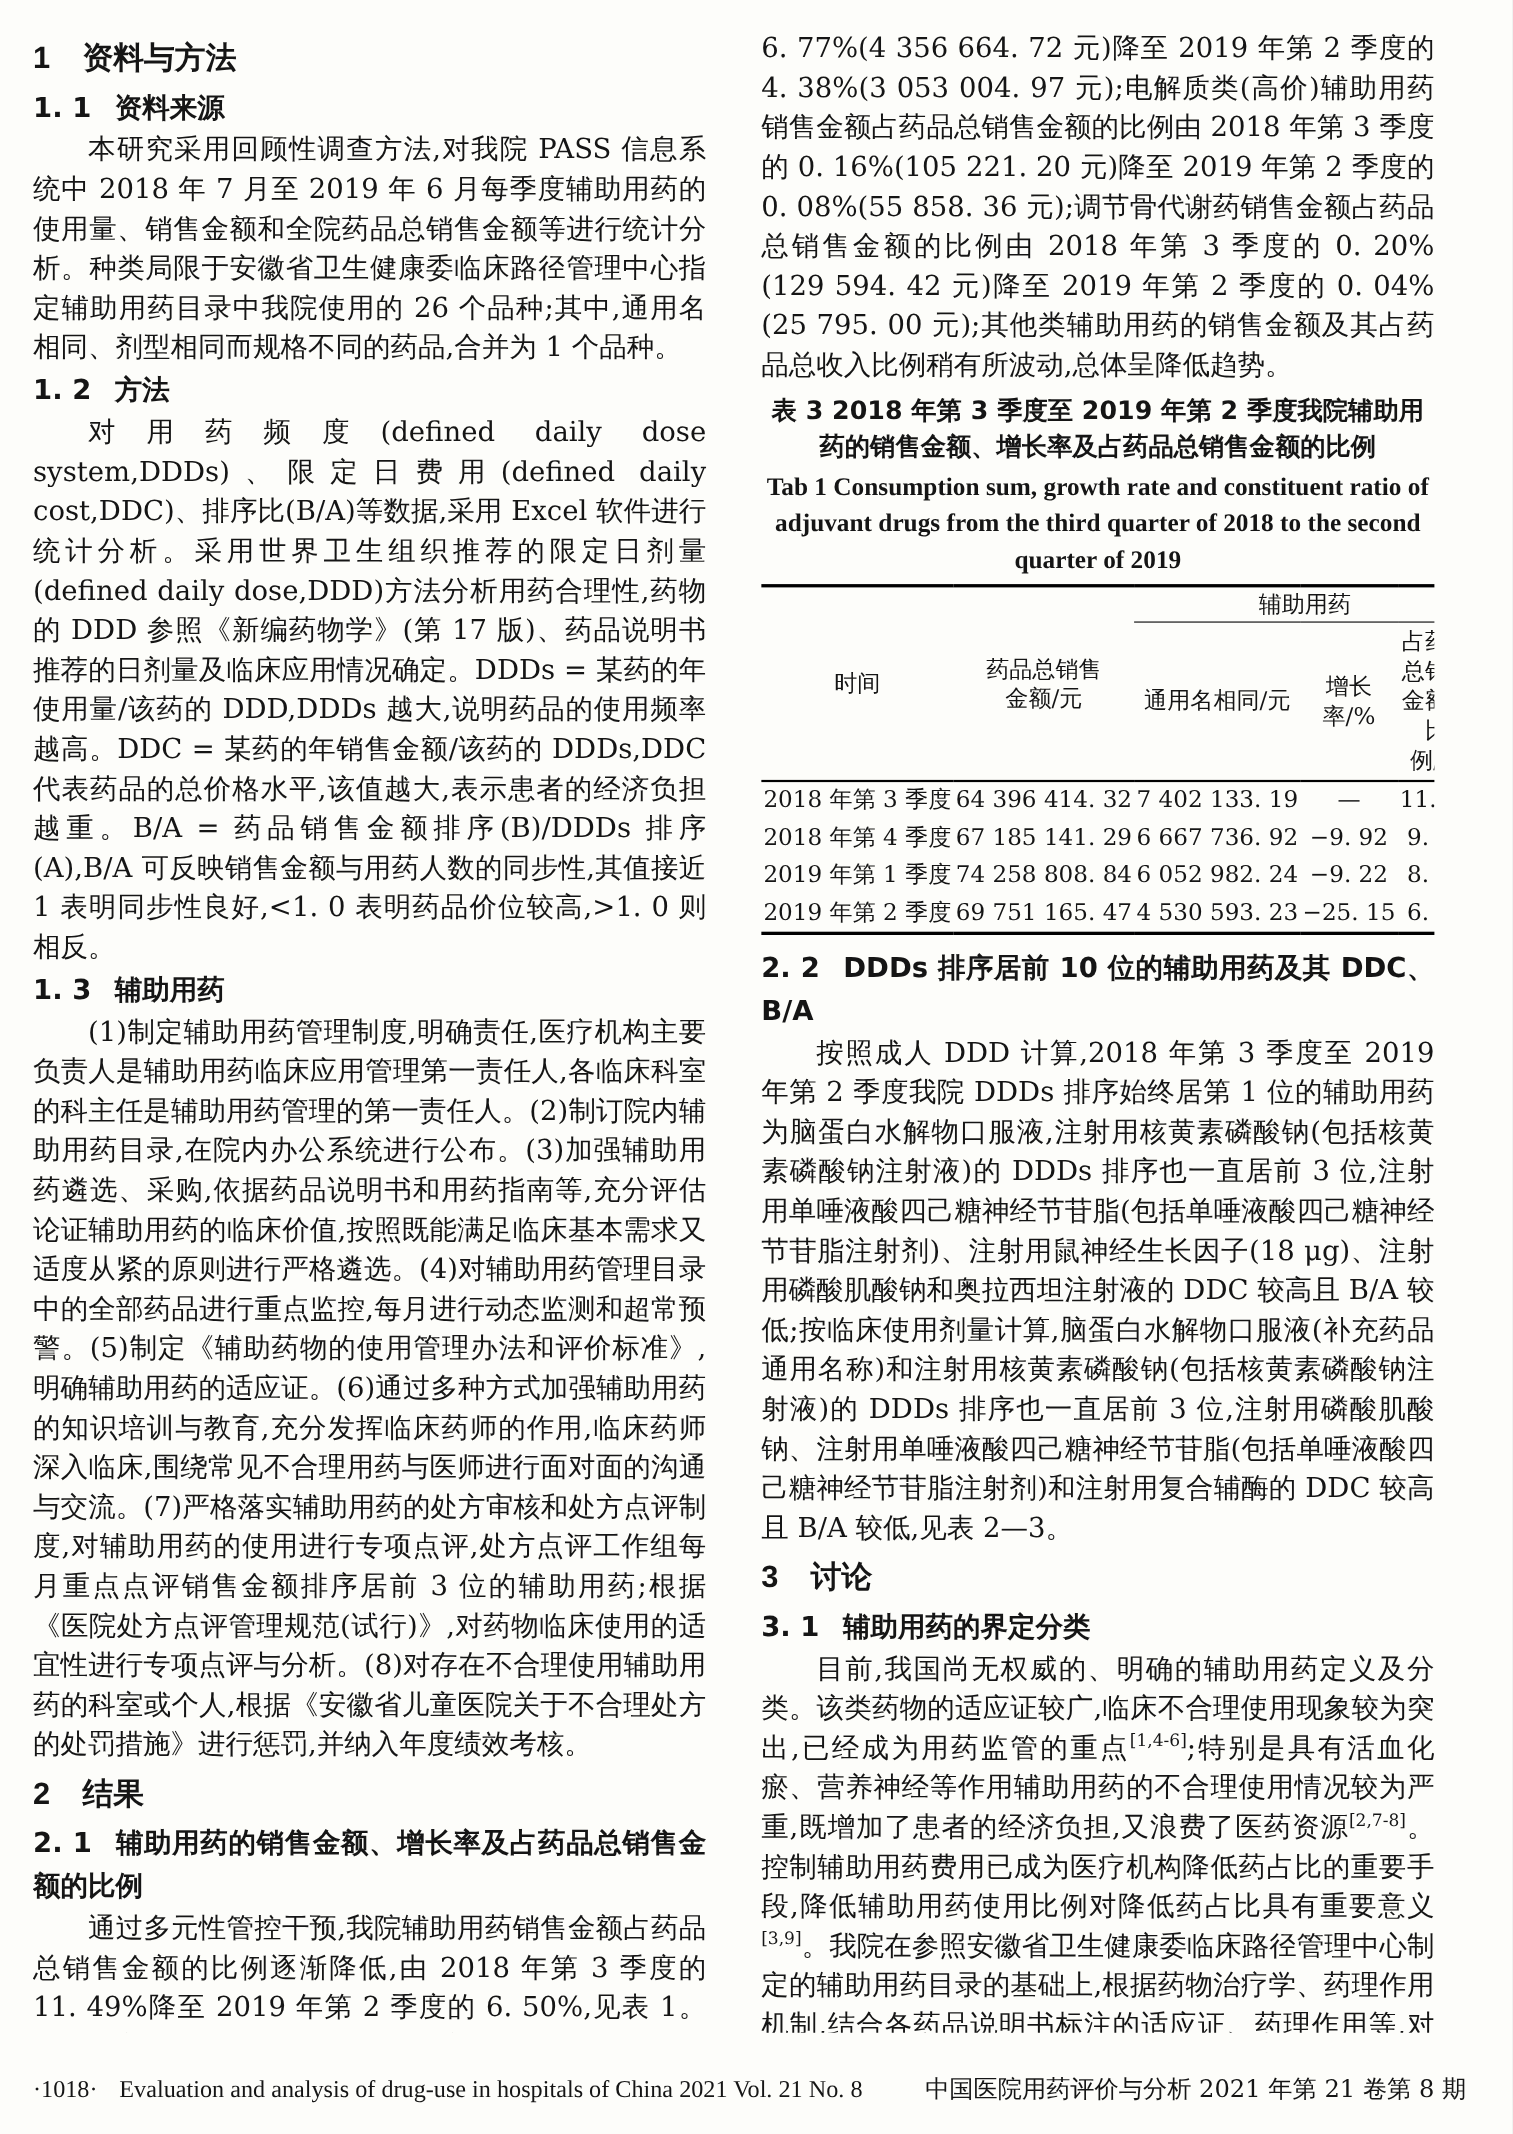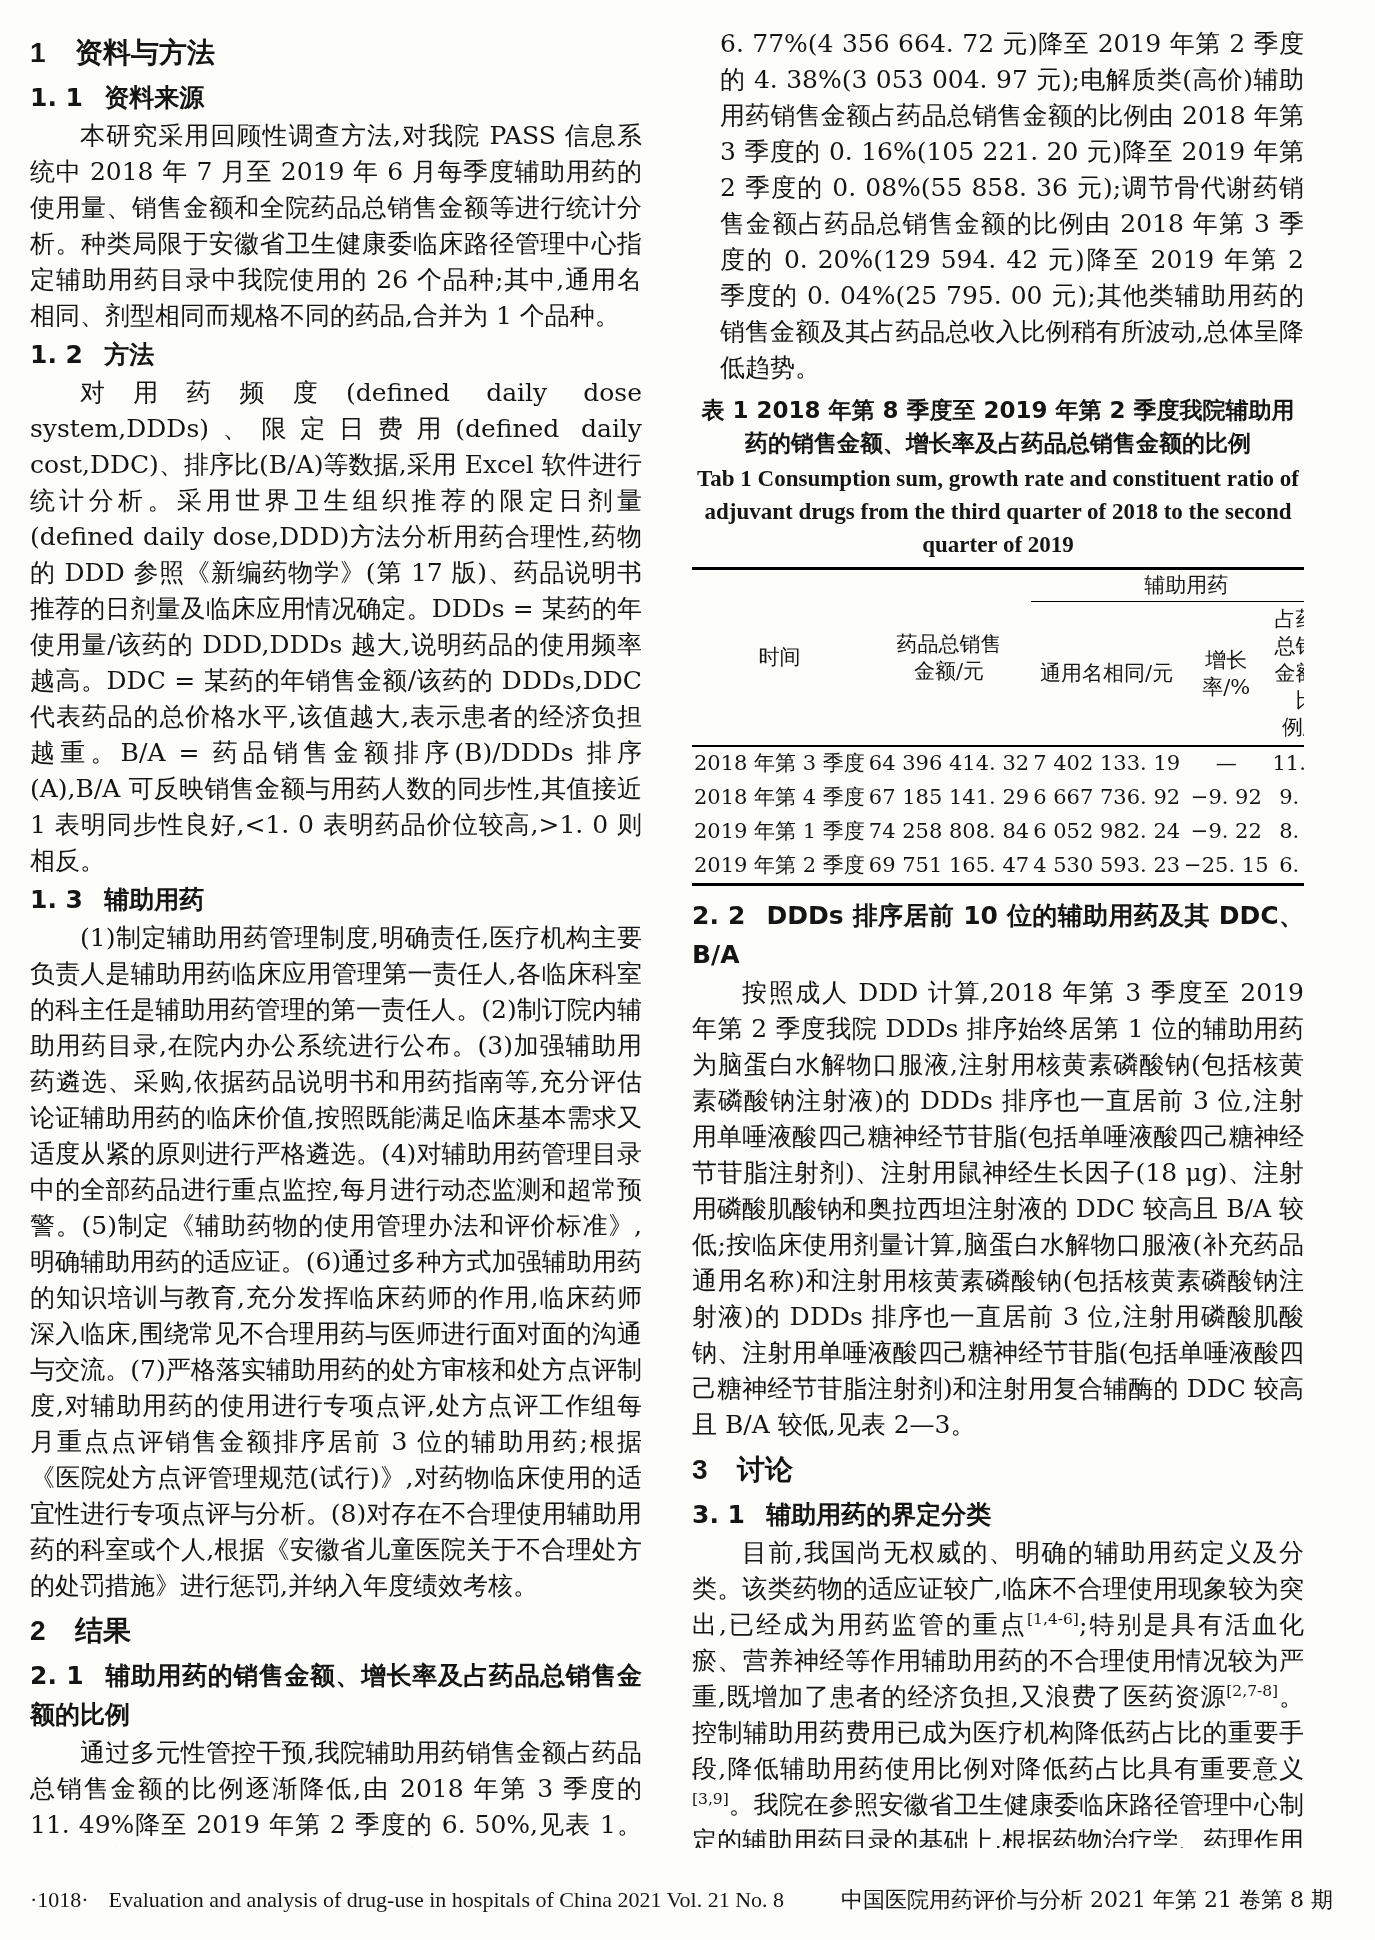--- a/index.html
+++ b/index.html
@@ -30,21 +30,21 @@
     flex: 0 0 612px;
     font-size: 25px;
     line-height: 36px;
     text-align: justify;
     overflow: hidden;
   }
   p.body {
     margin: 0;
     text-indent: 2em;
   }
-  p.body.noindent { text-indent: 0; margin-left: 28px; }
+  p.body.noindent { text-indent: 0; }
   .h-major {
     font-family: Liberation Sans, sans-serif;
     font-weight: bold;
     font-size: 28px;
     line-height: 46px;
     margin: 4px 0 2px 0;
     text-align: left;
   }
   .h-major .hnum { margin-right: 1.05em; }
   .h-sub {
@@ -156,21 +156,21 @@
       </div>
       <div class="h-sub">
         <span class="hnum">2. 1</span><span>辅助用药的销售金额、增长率及占药品总销售金额的比例</span>
       </div>
       <p class="body">通过多元性管控干预,我院辅助用药销售金额占药品总销售金额的比例逐渐降低,由 2018 年第 3 季度的 11. 49%降至 2019 年第 2 季度的 6. 50%,见表 1。神经营养类辅助用药、电解质类(高价)辅助用药和调节骨代谢药的销售金额及其占药品总销售金额的比例均呈降低趋势;其中,神经营养类辅助用药销售金额占药品总销售金额的比例由 2018 年第 3 季度的</p>
     </div>
 
     <div class="col">
       <p class="body noindent">6. 77%(4 356 664. 72 元)降至 2019 年第 2 季度的 4. 38%(3 053 004. 97 元);电解质类(高价)辅助用药销售金额占药品总销售金额的比例由 2018 年第 3 季度的 0. 16%(105 221. 20 元)降至 2019 年第 2 季度的 0. 08%(55 858. 36 元);调节骨代谢药销售金额占药品总销售金额的比例由 2018 年第 3 季度的 0. 20%(129 594. 42 元)降至 2019 年第 2 季度的 0. 04%(25 795. 00 元);其他类辅助用药的销售金额及其占药品总收入比例稍有所波动,总体呈降低趋势。</p>
 
-      <div class="cap-zh">表 1  2018 年第 8 季度至 2019 年第 2 季度我院辅助用药的销售金额、增长率及占药品总销售金额的比例</div>
+      <div class="cap-zh">表 3  2018 年第 3 季度至 2019 年第 2 季度我院辅助用药的销售金额、增长率及占药品总销售金额的比例</div>
       <div class="cap-en">Tab 1  Consumption sum, growth rate and constituent ratio of adjuvant drugs from the third quarter of 2018 to the second quarter of 2019</div>
 
       <table class="tbl">
         <thead>
           <tr>
             <th rowspan="2" class="hdr-bottom w-time">时间</th>
             <th rowspan="2" class="hdr-bottom w-total">
               <span style="display:block">药品总销售</span>
               <span style="display:block">金额/元</span>
             </th>

